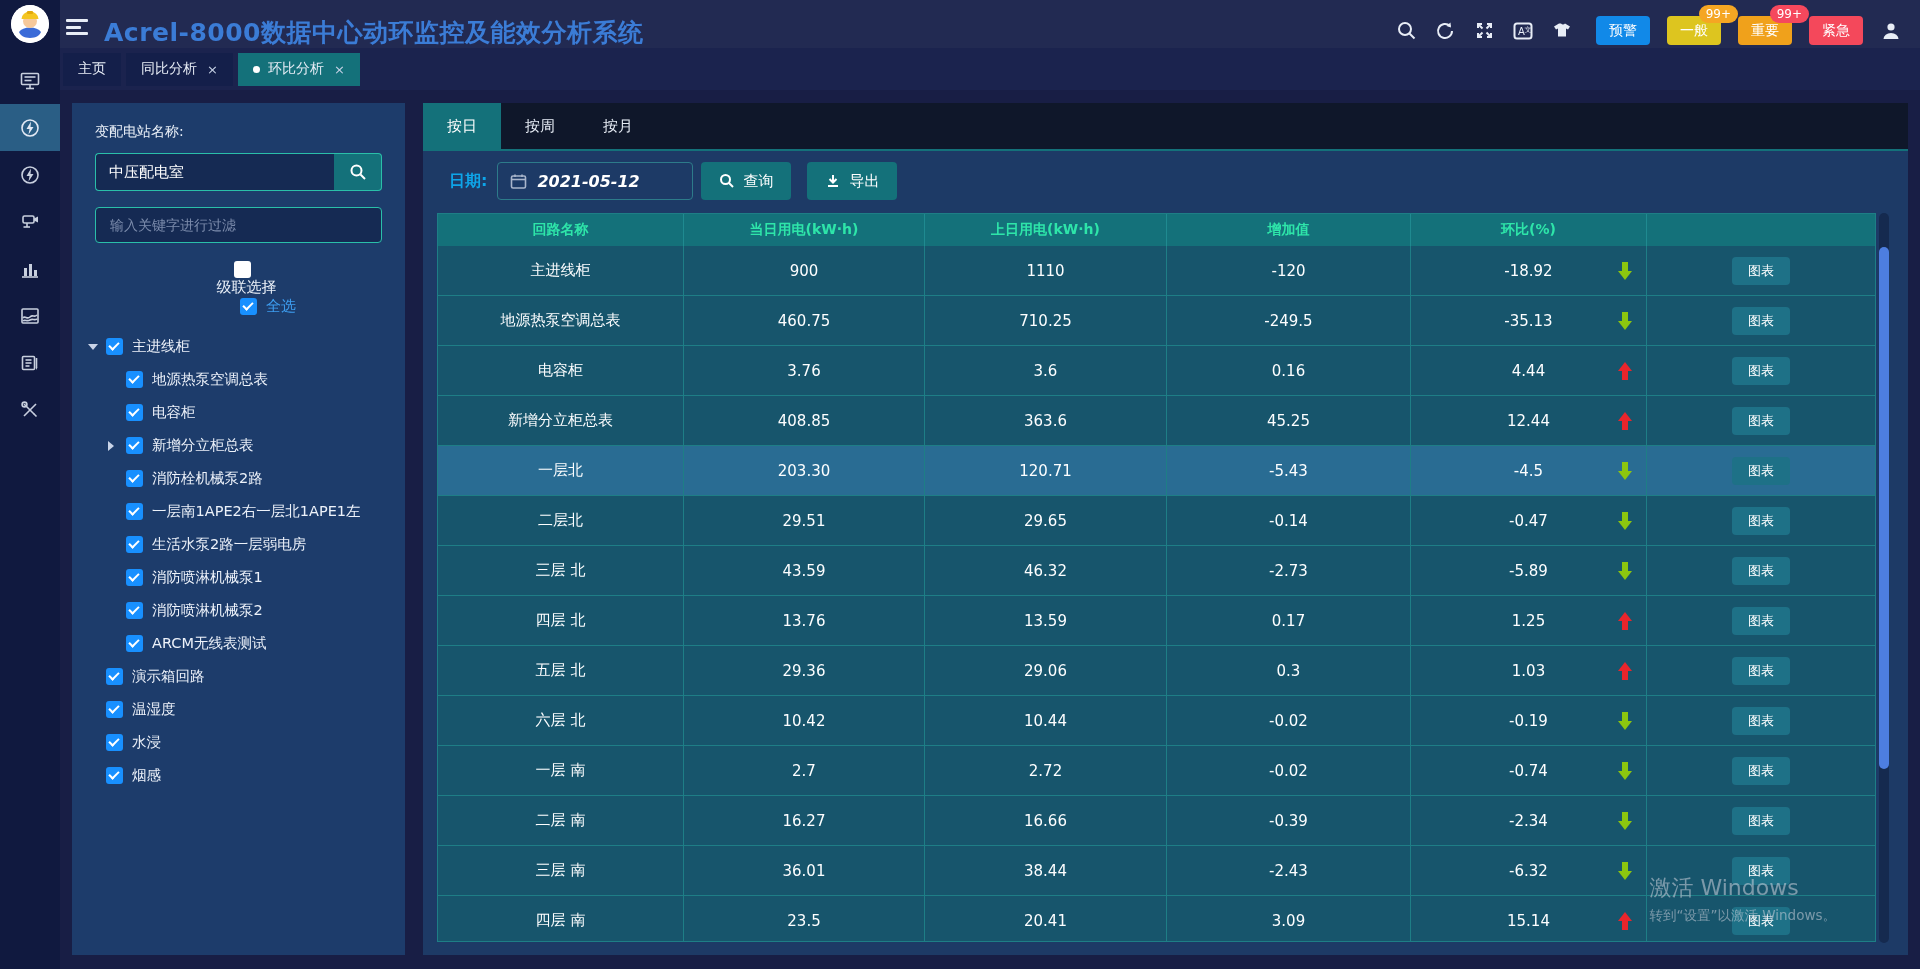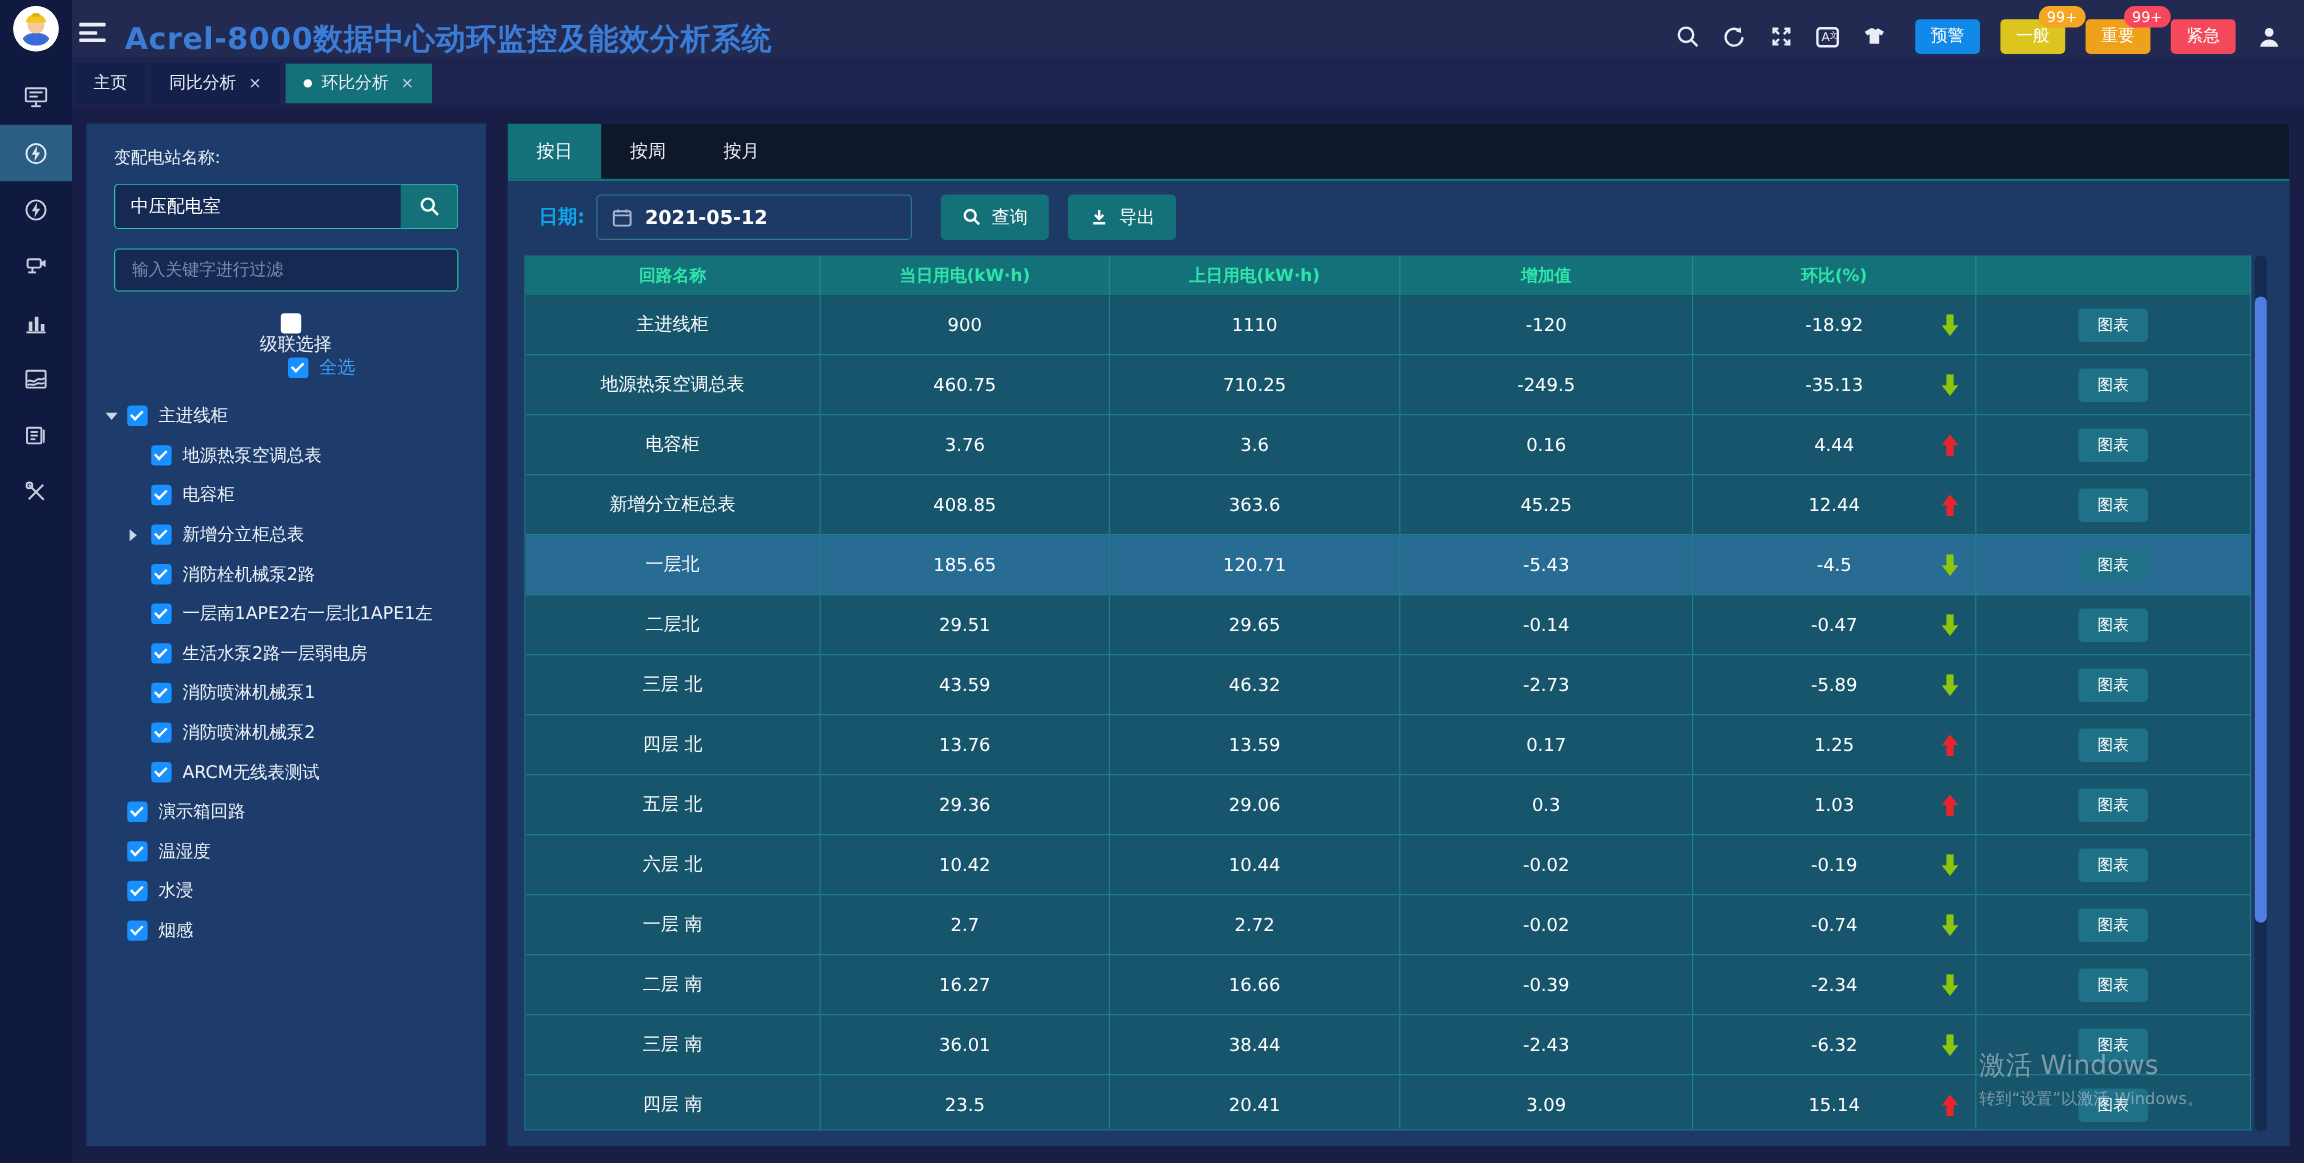--- a/index.html
+++ b/index.html
@@ -63,26 +63,26 @@
   .tri.down{border-left:5px solid transparent;border-right:5px solid transparent;border-top:6px solid #C9D4E8;}
   .tri.right{border-top:5px solid transparent;border-bottom:5px solid transparent;border-left:6px solid #C9D4E8;}
   .tree-item .tlabel{margin-left:9px;font-size:14.5px;color:#EDF2FA;white-space:nowrap;}
   
   .main-panel{flex:1;margin:13px 12px 14px 18px;background:var(--panel2);position:relative;min-width:0;overflow:hidden;}
   .period-tabs{height:48px;display:flex;border-bottom:2px solid var(--teal);background:#0f172a;}
   .period-tab{min-width:72px;padding:0 24px;display:flex;align-items:center;justify-content:center;font-size:15px;color:#E6ECF5;cursor:pointer;}
   .period-tab.active{background:var(--teal);color:#fff;}
   .toolbar{display:flex;align-items:center;margin:10px 0 0 14px;height:40px;}
   .date-label{font-size:16px;font-weight:bold;color:#0ea5e9;margin-left:12px;}
-  .date-input{width:263px;height:38px;border:1px solid #2D7B8A;border-radius:4px;display:flex;align-items:center;padding:0 12px;margin-left:10px;cursor:pointer;}
+  .date-input{width:196px;height:38px;border:1px solid #2D7B8A;border-radius:4px;display:flex;align-items:center;padding:0 12px;margin-left:10px;cursor:pointer;font-style:italic;}
   .date-input svg{stroke:#A9B6CC;fill:none;stroke-width:1.6;}
   .date-value{margin-left:10px;font-size:16px;font-weight:600;color:#fff;}
   .teal-btn{height:38px;padding:0 18px;background:var(--teal);border:none;border-radius:4px;color:#fff;font-size:15px;display:flex;align-items:center;gap:8px;cursor:pointer;}
   .teal-btn svg{stroke:#fff;fill:none;stroke-width:2;}
-  .btn-query{margin-left:24px;}
+  .btn-query{margin-left:8px;}
   .btn-export{margin-left:16px;}
   .table{margin:12px 0 0 14px;width:1439px;border:1px solid var(--line);}
   .thead,.trow{display:grid;grid-template-columns:245px 241px 242px 244px 236px auto;}
   .thead{height:32px;background:var(--teal);}
   .th{display:flex;align-items:center;justify-content:center;font-size:14px;font-weight:bold;color:var(--green-txt);border-left:1px solid #1F8A90;}
   .th:first-child{border-left:none;}
   .tbody{height:695px;overflow:hidden;background:var(--table-bg);}
   .trow{height:50px;border-bottom:1px solid var(--line);}
   .trow.hl{background:var(--hl);}
   .td{display:flex;align-items:center;justify-content:center;font-size:15px;color:#FDFEFF;border-left:1px solid var(--line);position:relative;}
@@ -461,21 +461,21 @@
                     <span class="stem"></span>
                     <span class="head"></span>
                   </span>
                 </div>
                 <div class="td">
                   <button class="chart-btn">图表</button>
                 </div>
               </div>
               <div class="trow hl">
                 <div class="td">一层北</div>
-                <div class="td">185.65</div>
+                <div class="td">203.30</div>
                 <div class="td">120.71</div>
                 <div class="td">-5.43</div>
                 <div class="td">
                   <span>-4.5</span>
                   <span class="trend down" style="--c: #8CC60F;">
                     <span class="stem"></span>
                     <span class="head"></span>
                   </span>
                 </div>
                 <div class="td">

